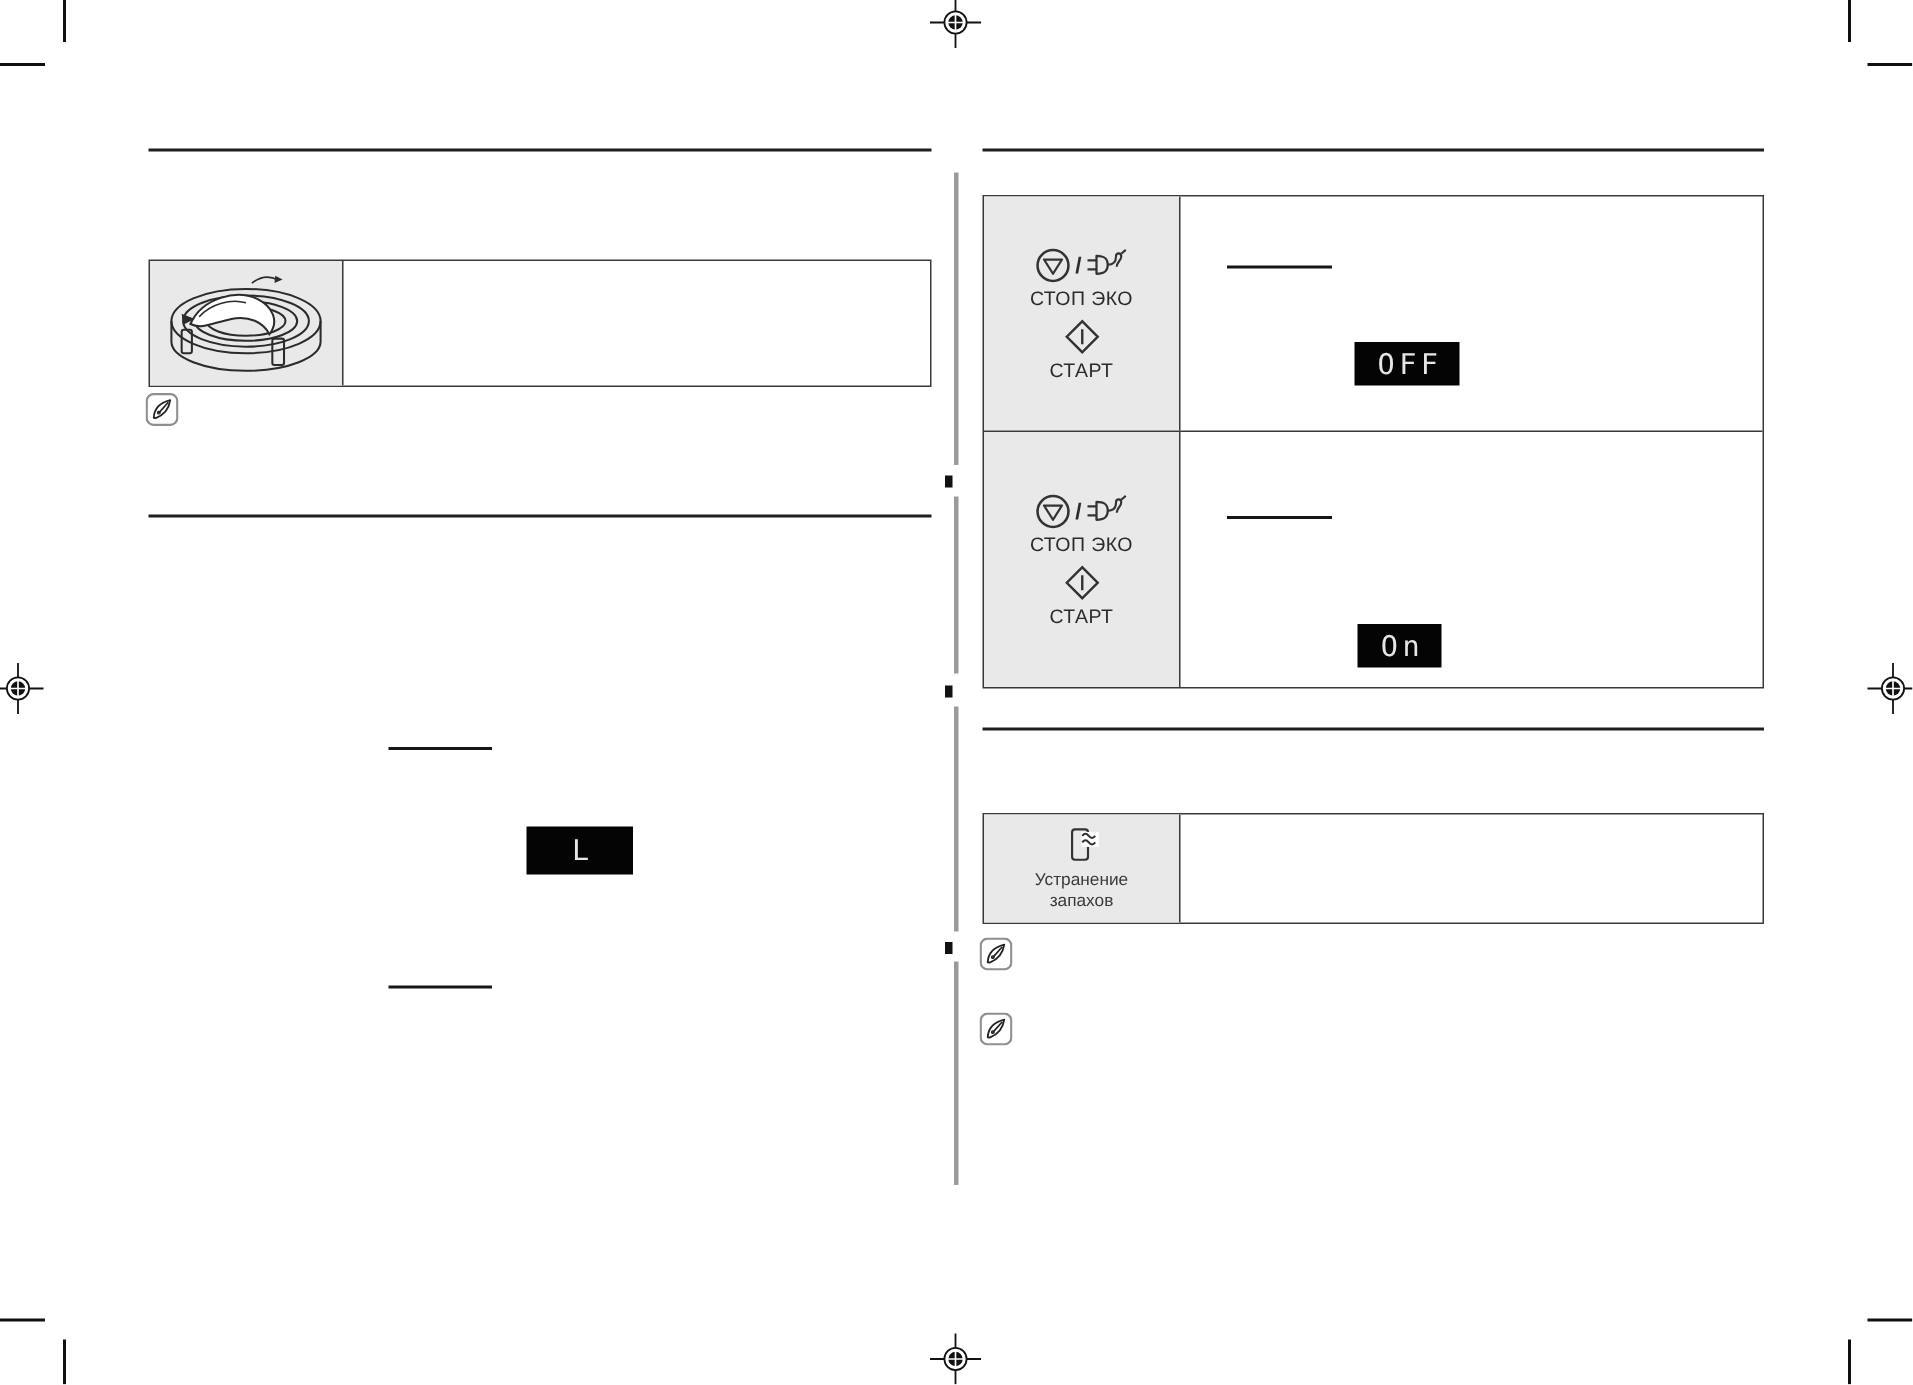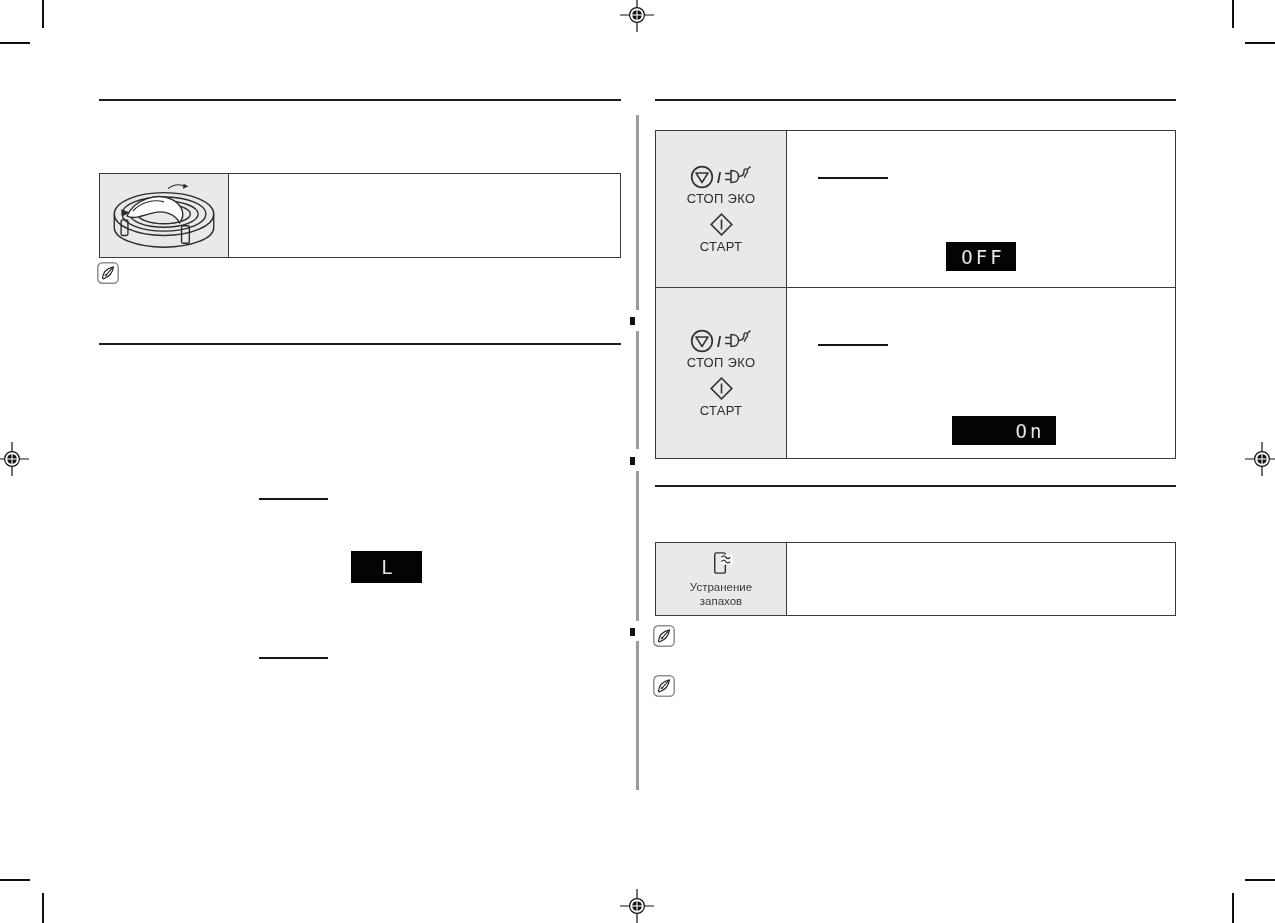--- a/index.html
+++ b/index.html
@@ -164,25 +164,25 @@
       </div>
       <div class="ctl-label">СТОП ЭКО</div>
       <svg width="27" height="27" viewBox="0 0 27 27" style="margin-top:4px;">
         <rect x="6.2" y="6.2" width="14.6" height="14.6" transform="rotate(45 13.5 13.5)" fill="none" stroke="#333" stroke-width="1.6"></rect>
         <line x1="13.5" y1="8.5" x2="13.5" y2="18.5" stroke="#333" stroke-width="1.6"></line>
       </svg>
       <div class="ctl-label">СТАРТ</div>
     </div>
   </div>
   <div class="ul" style="left:818px;top:177px;width:70px;"></div>
-  <div class="seg" style="left:903px;top:242px;width:70px;height:29px;margin-left:43px;">
+  <div class="seg" style="left:903px;top:228px;width:70px;height:29px;">
     <span>OFF</span>
   </div>
   <div class="ul" style="left:818px;top:344px;width:70px;"></div>
-  <div class="seg" style="left:952px;top:416px;width:56px;height:29px;padding-left:48px;">
+  <div class="seg" style="left:905px;top:416px;width:56px;height:29px;">
     <span>On</span>
   </div>
 
   <div class="rule" style="left:655px;top:485px;width:521px;"></div>
 
   <div class="tbl" style="left:655px;top:542px;width:521px;height:74px;">
     <div class="cell" style="width:131px;">
       <svg width="26" height="27" viewBox="0 0 26 28">
         <rect x="6.5" y="3" width="11" height="21" rx="2" fill="none" stroke="#333" stroke-width="1.5"></rect>
         <rect x="13" y="4.8" width="12" height="10.4" fill="#fff" stroke="none"></rect>

